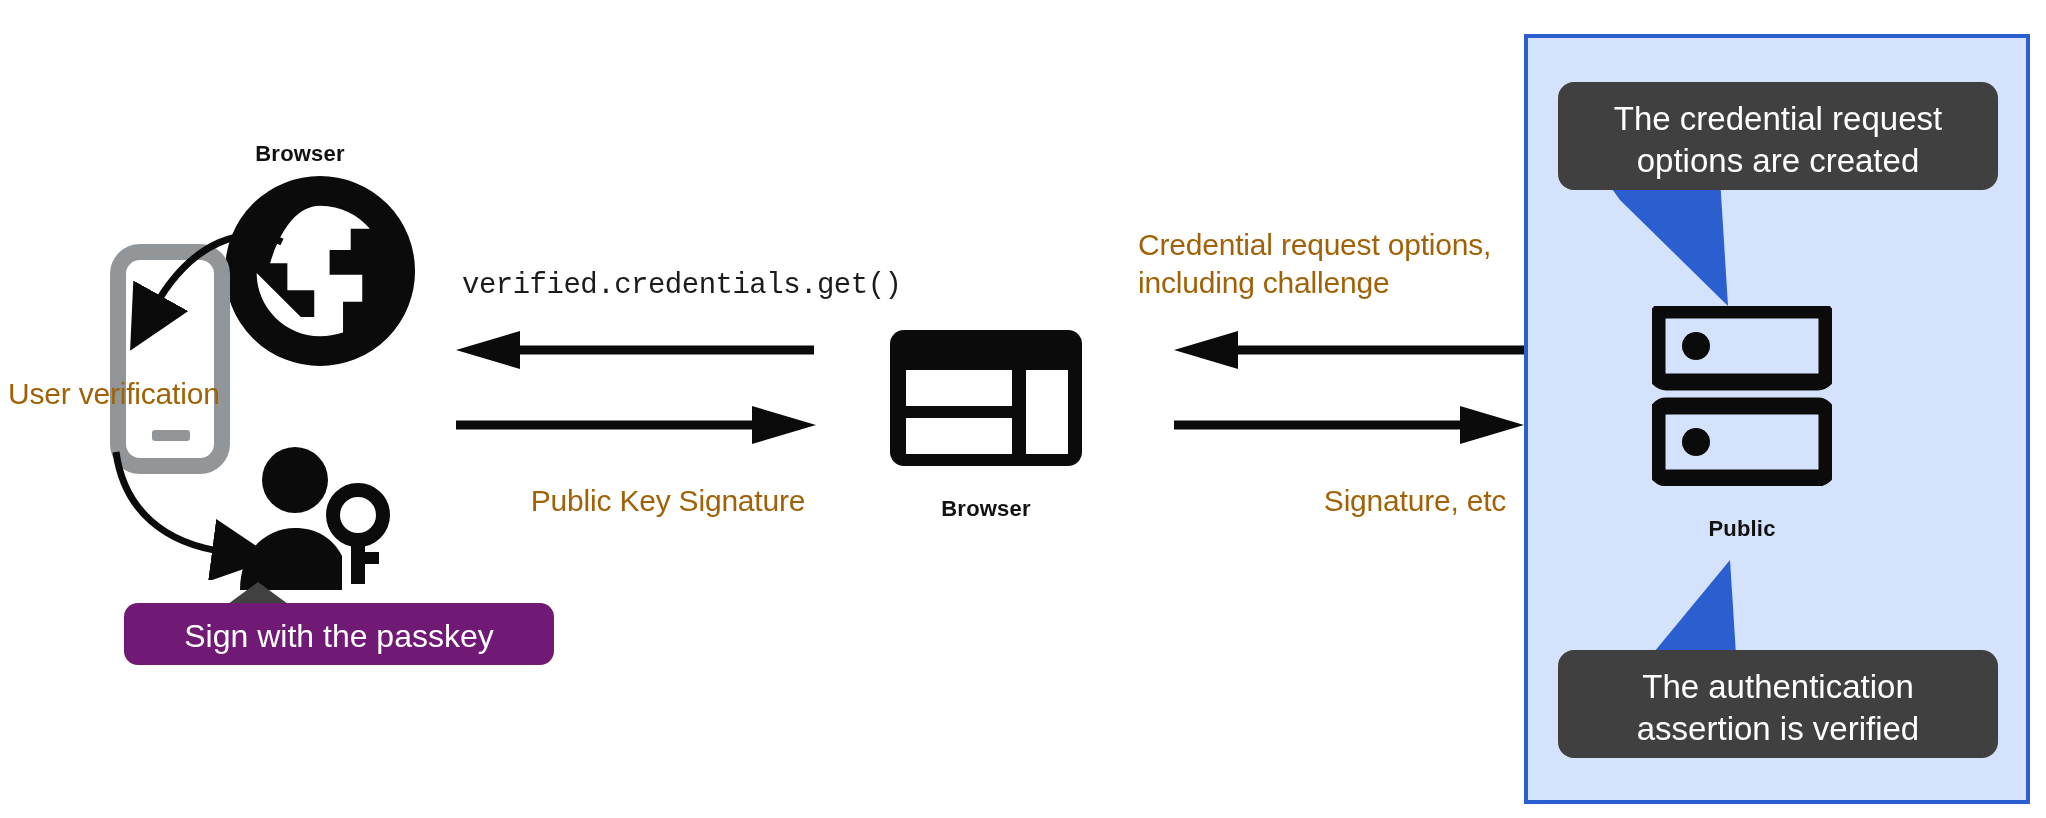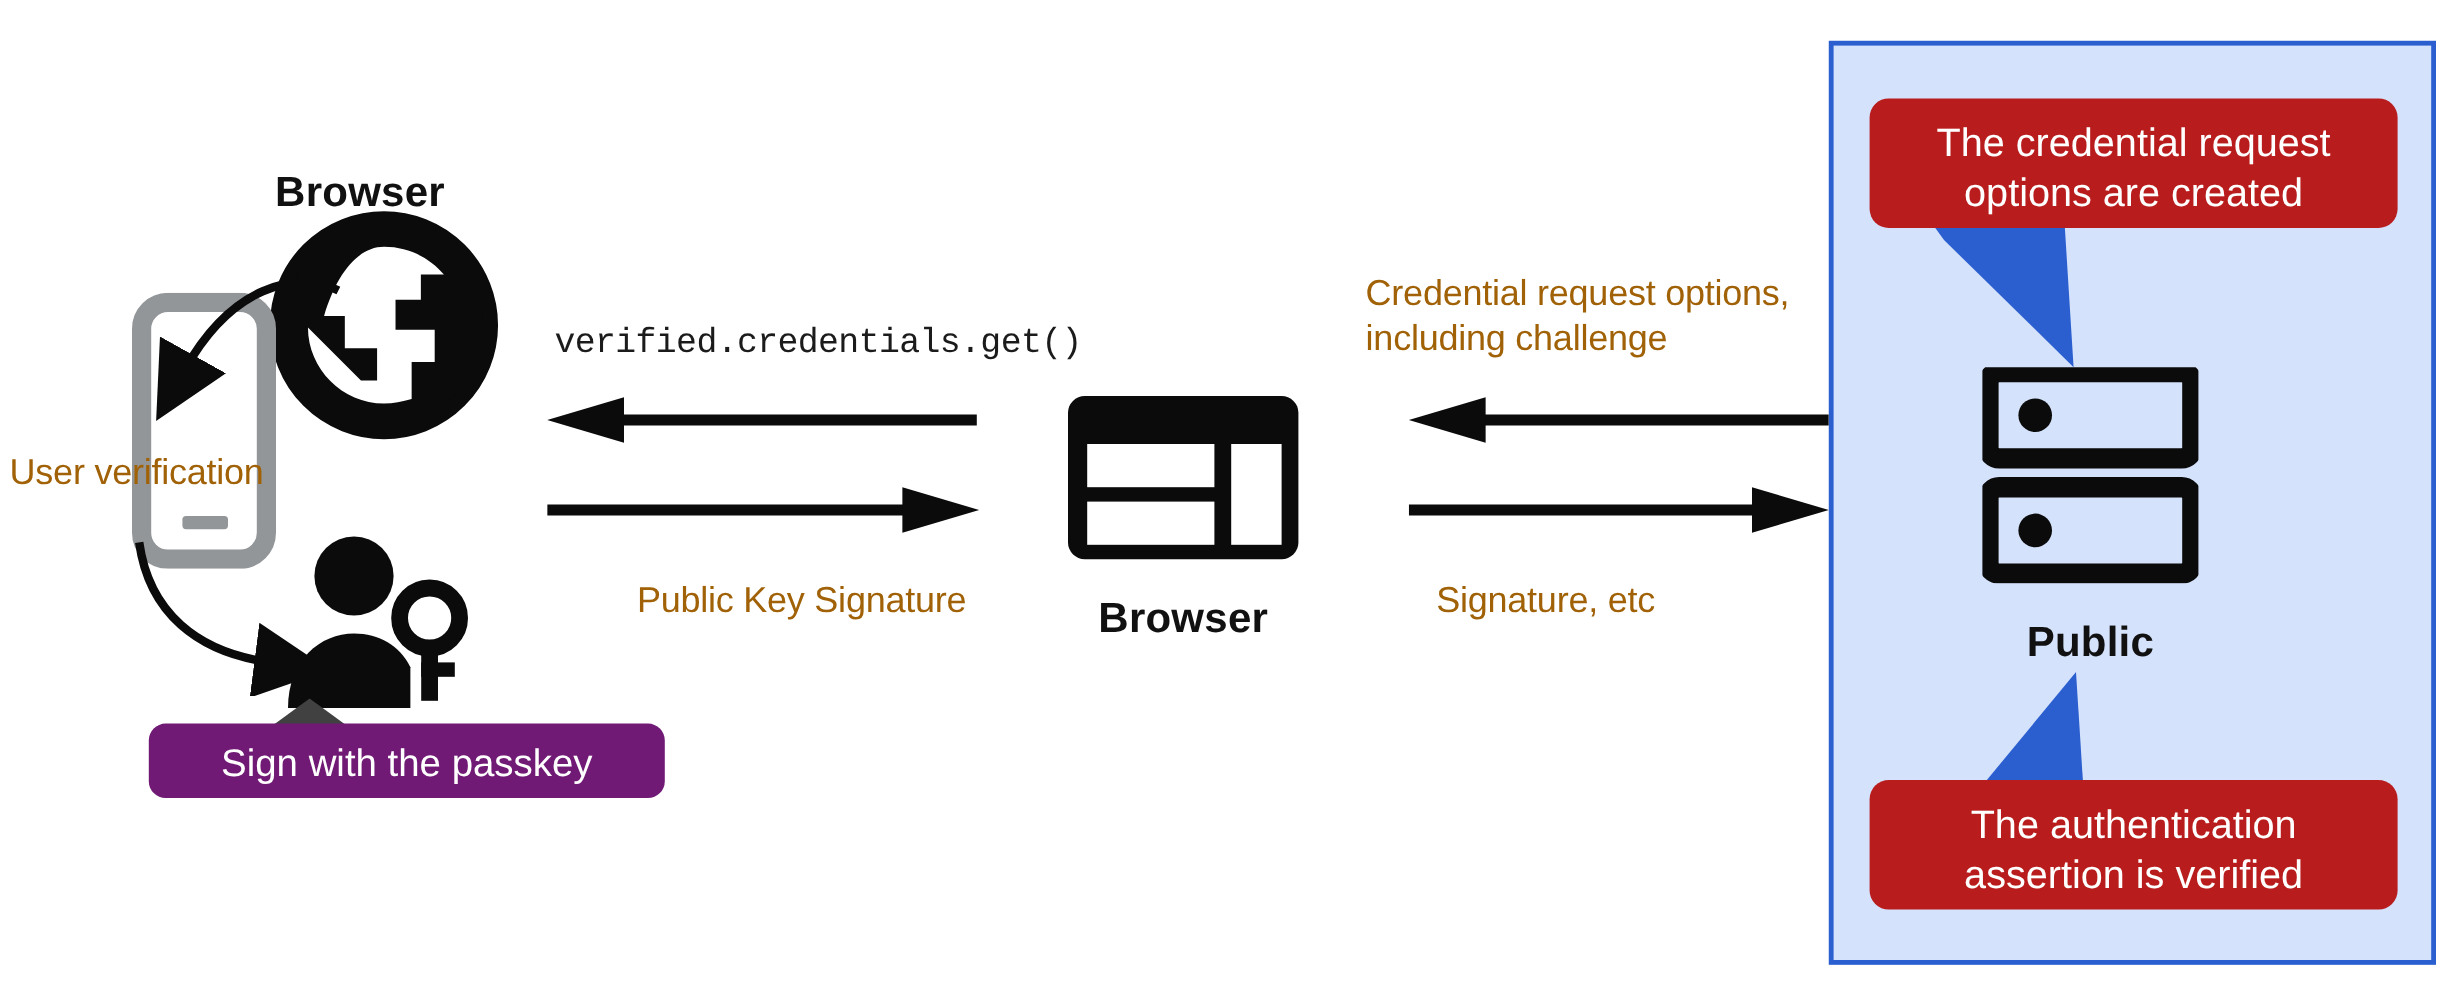--- a/index.html
+++ b/index.html
@@ -23,21 +23,21 @@
   .label-plain {
     font-family: "Liberation Sans", sans-serif;
     font-size: 30px;
     color: #a16207;
     line-height: 1.28;
     white-space: pre-line;
     letter-spacing: -0.2px;
   }
   .label-bold {
     font-family: "Liberation Sans", sans-serif;
-    font-size: 35px;
+    font-size: 22px;
     font-weight: bold;
     color: #111111;
     letter-spacing: 0.2px;
     text-align: center;
   }
   .label-mono {
     font-family: "Liberation Mono", monospace;
     font-size: 29px;
     color: #1b1b1b;
     letter-spacing: -0.5px;
@@ -56,21 +56,21 @@
   }
   .tooltip-dark-notch {
     width: 0; height: 0;
     border-left: 30px solid transparent;
     border-right: 30px solid transparent;
     border-bottom: 22px solid #414141;
   }
 
   
   .callout-blue {
-    background: #b91c1c;
+    background: #404040;
     color: #ffffff;
     border-radius: 16px;
     font-size: 33px;
     line-height: 1.26;
     padding: 16px 26px 18px 26px;
     box-sizing: border-box;
     text-align: center;
     white-space: pre-line;
   }
   .server-panel {
@@ -184,15 +184,15 @@
   <svg class="abs" style="left:1174px; top:330px; width:350px; height:40px;" viewBox="0 0 350 40">
     <line x1="58" y1="20" x2="350" y2="20" stroke="#0b0b0b" stroke-width="9"></line>
     <polygon points="0,20 64,1 64,39" fill="#0b0b0b"></polygon>
   </svg>
 
   <svg class="abs" style="left:1174px; top:405px; width:350px; height:40px;" viewBox="0 0 350 40">
     <line x1="0" y1="20" x2="290" y2="20" stroke="#0b0b0b" stroke-width="9"></line>
     <polygon points="350,20 286,1 286,39" fill="#0b0b0b"></polygon>
   </svg>
 
-  <div class="abs label-plain" style="left:1113px; top:482px; width:350px; text-align:center;">Signature, etc</div>
+  <div class="abs label-plain" style="left:1240px; top:482px; width:350px; text-align:center;">Signature, etc</div>
 
 </div>
 
 </body></html>

